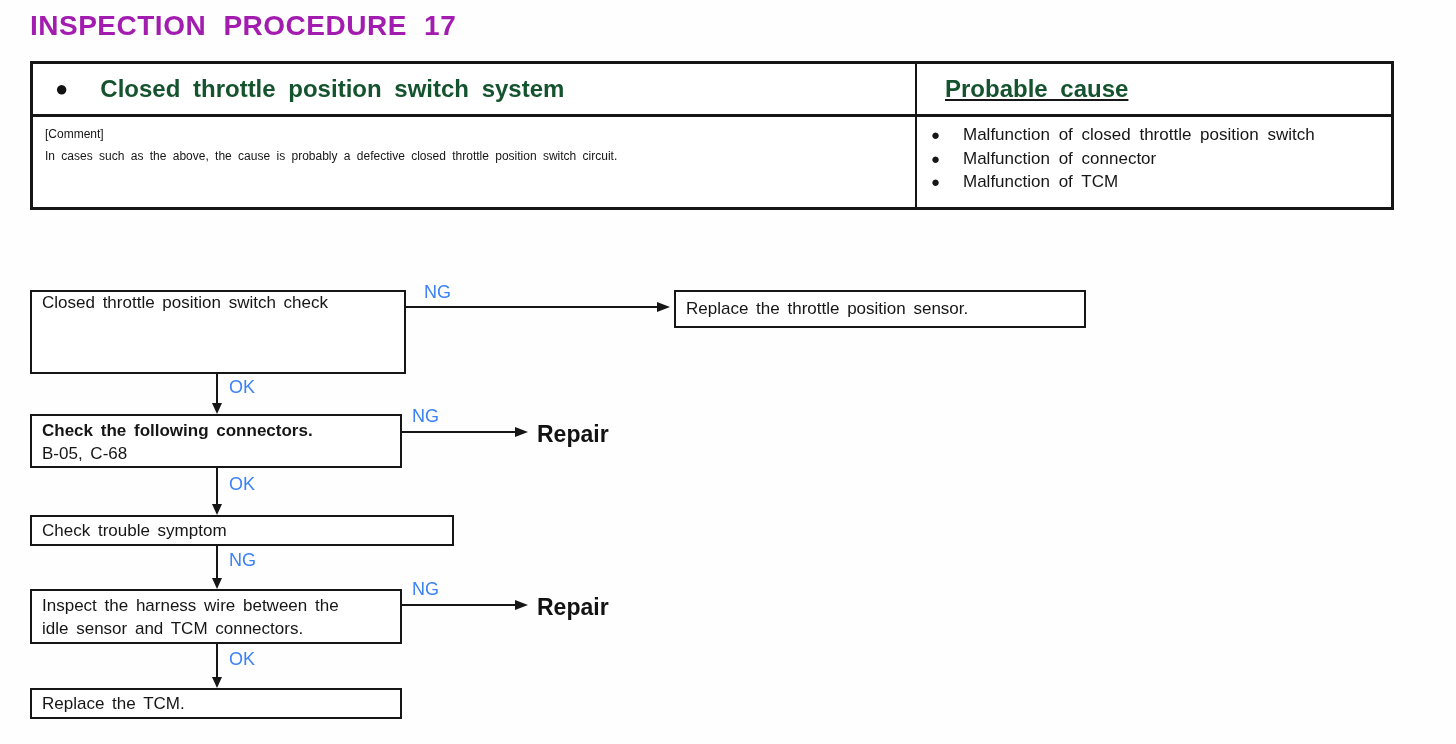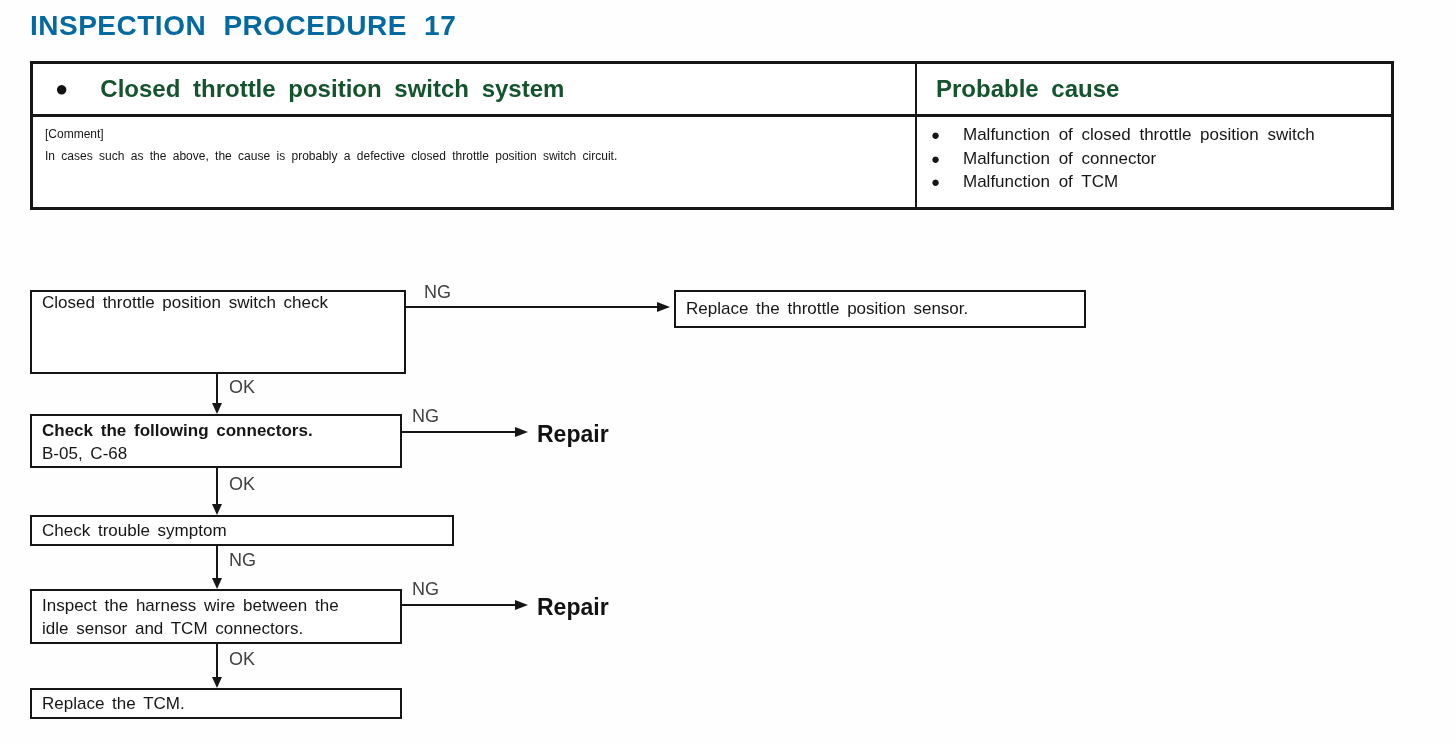--- a/index.html
+++ b/index.html
@@ -9,21 +9,21 @@
     background:#fefefe;
     font-family:"Liberation Sans", sans-serif;
     color:#161616;
     overflow:hidden;
   }
   
   .page-title{
     position:absolute;left:30px;top:10px;
     font-size:28px;font-weight:bold;
     letter-spacing:0.5px;word-spacing:9px;
-    color:#0369a1;
+    color:#a21caf;
   }
   
   .sum-table{
     position:absolute;left:30px;top:61px;
     width:1364px;height:149px;
     border:3px solid #161616;
     box-sizing:border-box;
     display:grid;
     grid-template-columns:882px 1fr;
     grid-template-rows:53px 1fr;
@@ -32,21 +32,21 @@
   .cell{box-sizing:border-box;}
   .hdr{border-bottom:3px solid #161616;display:flex;align-items:center;}
   .col2{border-left:2px solid #161616;}
   .hdr-left{padding-left:22px;}
   .hdr-bullet{
     font-size:22px;line-height:1;margin-right:32px;color:#121212;
   }
   .hdr-text{
     font-size:24px;font-weight:bold;word-spacing:6px;color:#14532d;
   }
-  .hdr-right{padding-left:19px;}
+  .hdr-right{padding-left:28px;text-decoration:underline;}
   .comment-cell{
     padding:7px 14px 0 12px;
     font-size:12px;line-height:21.5px;word-spacing:3px;
   }
   .comment-tag{display:block;}
   .comment-body{display:block;}
   .cause-cell{padding:6px 6px 0 14px;font-size:17px;}
   .cause-row{display:flex;align-items:flex-start;line-height:23.5px;}
   .cause-bullet{width:32px;font-size:15px;line-height:23.5px;flex:0 0 32px;}
   .cause-text{word-spacing:4px;}
@@ -68,21 +68,21 @@
   .arrow-right{
     position:absolute;width:0;height:0;
     border-top:5px solid transparent;border-bottom:5px solid transparent;
     border-left:13px solid #161616;
   }
   .arrow-down{
     position:absolute;width:0;height:0;
     border-left:5px solid transparent;border-right:5px solid transparent;
     border-top:11px solid #161616;
   }
-  .flabel{position:absolute;font-size:18px;color:#404040;}
+  .flabel{position:absolute;font-size:18px;color:#3b82f6;}
   .repair{position:absolute;font-size:23px;font-weight:bold;word-spacing:2px;color:#121212;}
 </style>
 </head>
 <body>
 
 <div id="canvas">
 
   <div class="page-title">INSPECTION PROCEDURE 17</div>
 
   <div class="sum-table">

